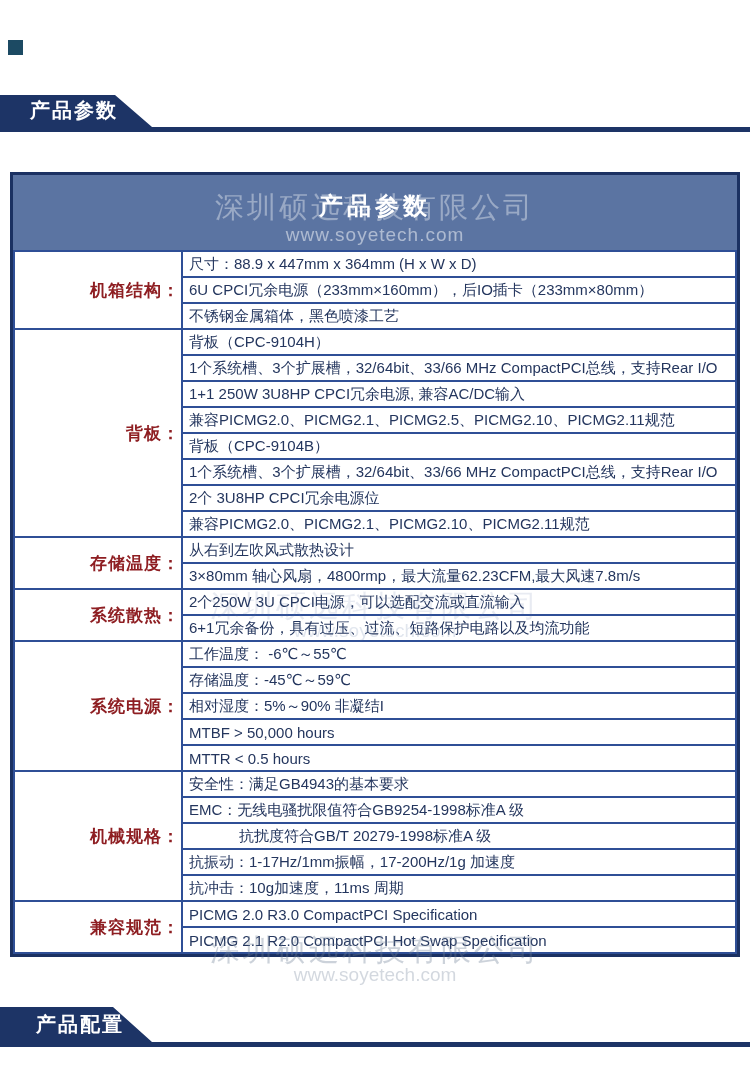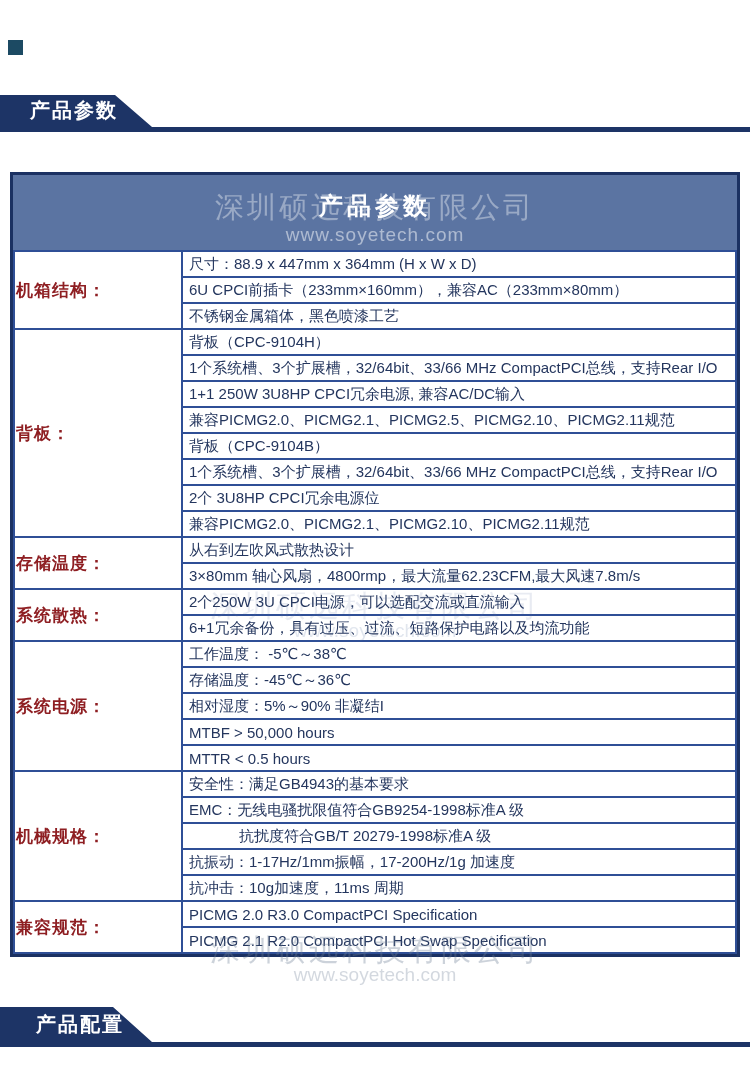--- a/index.html
+++ b/index.html
@@ -49,21 +49,21 @@
   .wm-url-header{
     position:absolute;left:0;right:0;top:49px;text-align:center;
     font-size:19px;color:rgba(255,255,255,0.5);letter-spacing:1px;
   }
   table.spec{width:100%;border-collapse:collapse;table-layout:fixed;}
   table.spec th,table.spec td{
     border:2px solid #2f4f96;height:24px;background:#ffffff;
   }
   th.section-label{
     width:168px;color:#8e1e22;font-size:17px;font-weight:bold;
-    text-align:left;letter-spacing:1px;vertical-align:middle;
+    text-align:right;letter-spacing:1px;vertical-align:middle;
   }
   td.value{
     font-size:15px;color:#24365e;padding:0 4px 0 6px;
     white-space:pre;overflow:hidden;vertical-align:middle;
   }
   
   .wm{position:absolute;left:10px;width:730px;text-align:center;
       pointer-events:none;z-index:5;}
   .wm-mid-co{top:586px;font-size:30px;letter-spacing:3px;color:rgba(91,116,162,0.14);}
   .wm-mid-url{top:620px;font-size:19px;color:rgba(91,116,162,0.18);}
@@ -89,21 +89,21 @@
     <colgroup>
         <col style="width:168px">
         <col>
       </colgroup>
     <tbody>
         <tr>
           <th class="section-label" rowspan="3">机箱结构：</th>
           <td class="value">尺寸：88.9 x 447mm x 364mm (H x W x D)</td>
         </tr>
         <tr>
-          <td class="value">6U CPCI前插卡（233mm×160mm），兼容AC（233mm×80mm）</td>
+          <td class="value">6U CPCI冗余电源（233mm×160mm），后IO插卡（233mm×80mm）</td>
         </tr>
         <tr>
           <td class="value">不锈钢金属箱体，黑色喷漆工艺</td>
         </tr>
         <tr>
           <th class="section-label" rowspan="8">背板：</th>
           <td class="value">背板（CPC-9104H）</td>
         </tr>
         <tr>
           <td class="value">1个系统槽、3个扩展槽，32/64bit、33/66 MHz CompactPCI总线，支持Rear I/O</td>
@@ -135,24 +135,24 @@
         </tr>
         <tr>
           <th class="section-label" rowspan="2">系统散热：</th>
           <td class="value">2个250W 3U CPCI电源，可以选配交流或直流输入</td>
         </tr>
         <tr>
           <td class="value">6+1冗余备份，具有过压、过流、短路保护电路以及均流功能</td>
         </tr>
         <tr>
           <th class="section-label" rowspan="5">系统电源：</th>
-          <td class="value">工作温度： -5℃～38℃</td>
+          <td class="value">工作温度： -6℃～55℃</td>
         </tr>
         <tr>
-          <td class="value">存储温度：-45℃～36℃</td>
+          <td class="value">存储温度：-45℃～59℃</td>
         </tr>
         <tr>
           <td class="value">相对湿度：5%～90% 非凝结I</td>
         </tr>
         <tr>
           <td class="value">MTBF &gt; 50,000 hours</td>
         </tr>
         <tr>
           <td class="value">MTTR &lt; 0.5 hours</td>
         </tr>

